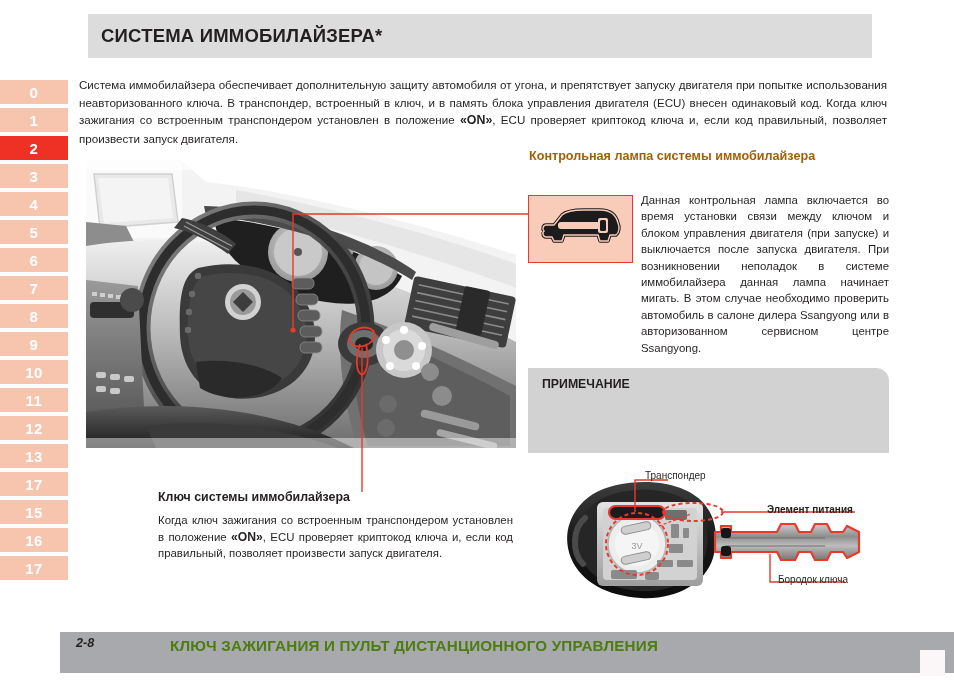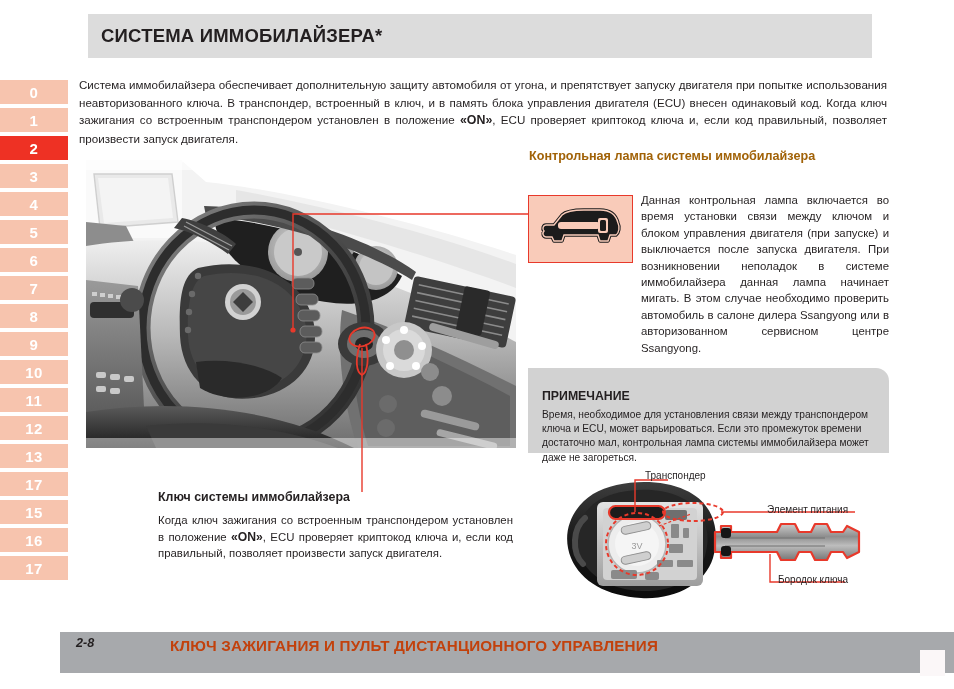--- a/index.html
+++ b/index.html
@@ -66,21 +66,21 @@
     position:absolute;left:641px;top:192px;width:248px;
     font-size:11.4px;line-height:16.4px;text-align:justify;
     color:#231f20;
   }
   
   #note-box{
     position:absolute;left:528px;top:368px;width:361px;height:85px;
     background:#d2d2d2;
     border-top-right-radius:13px;
     box-sizing:border-box;
-    padding:21px 14px 0 14px;
+    padding:9px 14px 0 14px;
   }
   #note-box .note-title{
     font-size:12.3px;font-weight:bold;color:#231f20;margin-bottom:5px;
   }
   #note-box .note-body{
     font-size:10.2px;line-height:14.2px;color:#231f20;text-align:left;
   }
   
   #key-heading{
     position:absolute;left:158px;top:490px;width:350px;
@@ -102,21 +102,21 @@
   #footer-bar{
     position:absolute;left:60px;top:632px;width:894px;height:41px;
     background:#a7a9ac;
   }
   #footer-page{
     position:absolute;left:76px;top:636px;
     font-size:12.6px;font-weight:bold;color:#231f20;font-style:italic;
   }
   #footer-title{
     position:absolute;left:170px;top:637px;
-    font-size:15.2px;font-weight:bold;color:#c2410c;letter-spacing:0.2px;
+    font-size:15.2px;font-weight:bold;color:#4d7c0f;letter-spacing:0.2px;
   }
   #footer-corner{
     position:absolute;left:920px;top:650px;width:25px;height:26px;
     background:#fbf7f8;
   }
   
   #footer-gap{
     position:absolute;left:0;top:626px;width:954px;height:6px;background:#ffffff;
   }
 </style>
@@ -338,21 +338,20 @@
     <rect x="18" y="15" width="42" height="7" rx="3" fill="#f9cbb9"></rect>
     <rect x="58" y="11" width="10" height="15" rx="2" fill="#f9cbb9"></rect>
     <rect x="60" y="13" width="6" height="11" rx="1.5" fill="#1c1c1c"></rect>
   </svg>
 </div>
 
 <div id="lamp-text">Данная контрольная лампа включается во время установки связи между ключом и блоком управления двигателя (при запуске) и выключается после запуска двигателя. При возникновении неполадок в системе иммобилайзера данная лампа начинает мигать. В этом случае необходимо проверить автомобиль в салоне дилера Ssangyong или в авторизованном сервисном центре Ssangyong.</div>
 
 <div id="note-box">
   <div class="note-title">ПРИМЕЧАНИЕ</div>
-  <div class="note-body">Время, необходимое для установления связи между транспондером ключа и ECU, может варьироваться. Если это промежуток времени достаточно мал, контрольная лампа системы иммобилайзера может даже не загореться.</div>
 </div>
 
 <div id="key-heading">Ключ системы иммобилайзера</div>
 <div id="key-text">
   <span>Когда ключ зажигания со встроенным транспондером установлен в положение </span><b>«ON»</b><span>, ECU проверяет криптокод ключа и, если код правильный, позволяет произвести запуск двигателя.</span>
 </div>
 
 <div id="key-figure">
   <svg width="420" height="150" viewBox="0 0 420 150">
     <defs>
@@ -418,21 +417,21 @@
     <rect x="196" y="62" width="10" height="10" rx="3" fill="#161616"></rect>
     <rect x="196" y="80" width="10" height="10" rx="3" fill="#161616"></rect>
 
     <g stroke="#e8392b" stroke-width="1.4" fill="none">
       <polyline points="110,46 110,14 143,14"></polyline>
       <polyline points="196,46 330,46"></polyline>
       <polyline points="245,88 245,116 320,116"></polyline>
     </g>
   </svg>
   <div class="callout-label" style="left:120px;top:4px;">Транспондер</div>
-  <div class="callout-label" style="left:242px;top:38px;">Элемент питания</div>
+  <div class="callout-label" style="left:242px;top:38px;font-weight:bold;">Элемент питания</div>
   <div class="callout-label" style="left:253px;top:108px;">Бородок ключа</div>
 </div>
 
 <div id="footer-gap"></div>
 <div id="footer-bar"></div>
 <div id="footer-page">2-8</div>
 <div id="footer-title">КЛЮЧ ЗАЖИГАНИЯ И ПУЛЬТ ДИСТАНЦИОННОГО УПРАВЛЕНИЯ</div>
 <div id="footer-corner"></div>
 
 </body></html>

